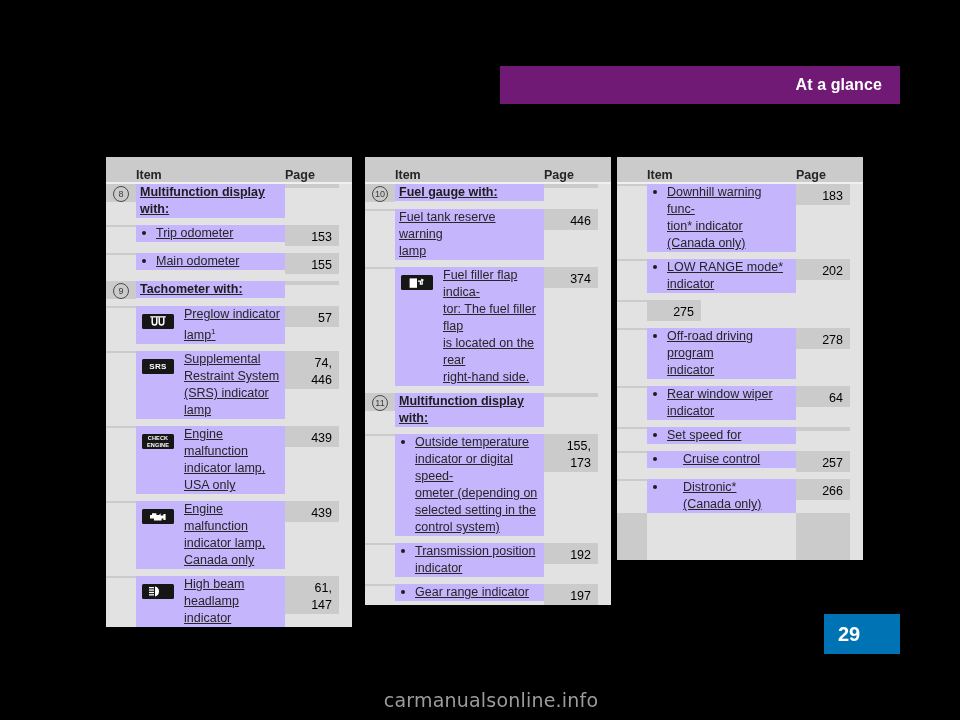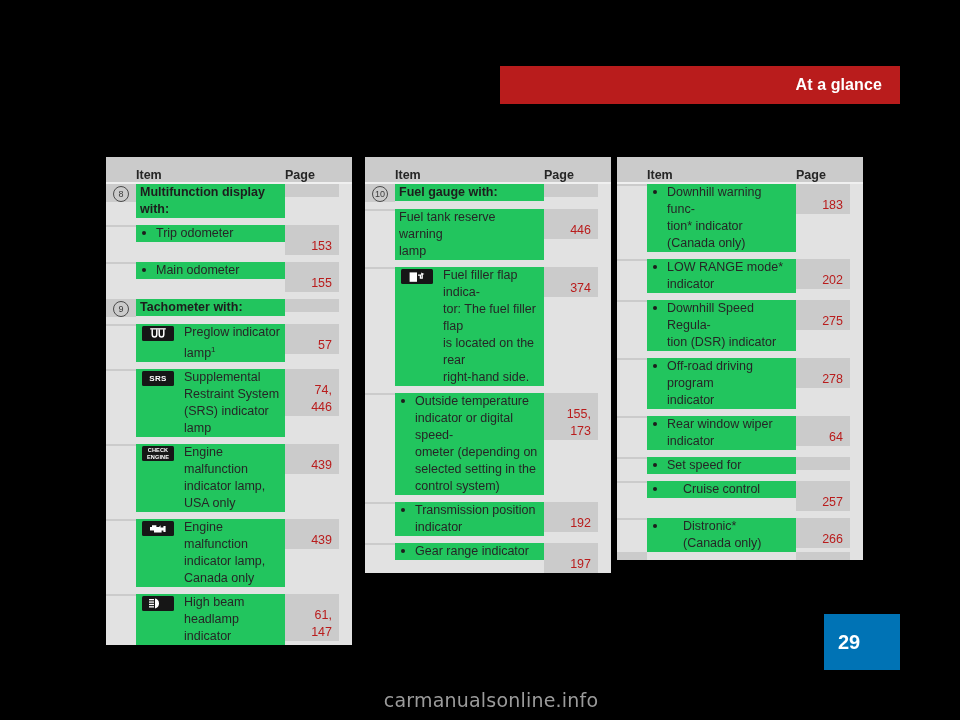--- a/index.html
+++ b/index.html
@@ -18,41 +18,41 @@
     background: #000000;
   }
 
   
   .header-bar {
     position: absolute;
     left: 500px;
     top: 66px;
     width: 400px;
     height: 38px;
-    background: #b91c1c;
+    background: #701a75;
   }
   .header-bar .header-title {
     position: absolute;
     right: 18px;
     top: 50%;
     transform: translateY(-50%);
     color: #ffffff;
     font-size: 16px;
     font-weight: bold;
     letter-spacing: 0.1px;
     white-space: nowrap;
   }
 
   
   .page-badge {
     position: absolute;
     left: 824px;
     top: 614px;
     width: 76px;
-    height: 56px;
+    height: 40px;
     background: #0073b5;
   }
   .page-badge .page-number {
     position: absolute;
     left: 14px;
     top: 50%;
     transform: translateY(-50%);
     color: #ffffff;
     font-size: 20px;
     font-weight: bold;
@@ -141,36 +141,37 @@
   .cell-num {
     width: 30px;
     flex: 0 0 30px;
     background: #cbcbcb;
     display: flex;
     justify-content: center;
     padding-top: 2px;
   }
   .cell-main {
     flex: 1 1 auto;
-    background: #22c55e;
+    background: #c4b5fd;
     padding: 0 4px 0 0;
     position: relative;
+    text-decoration: underline;
   }
   .cell-page {
     width: 54px;
     flex: 0 0 54px;
     background: #cbcbcb;
     text-align: right;
     padding-right: 7px;
     box-sizing: border-box;
     font-size: 12.5px;
     line-height: 17px;
-    color: #b91c1c;
+    color: #000000;
     white-space: pre-line;
-    padding-top: 13px;
+    padding-top: 4px;
   }
   .cell-edge {
     width: 13px;
     flex: 0 0 13px;
     background: #e2e2e2;
   }
 
   .circnum {
     display: inline-block;
     width: 14px;
@@ -210,21 +211,21 @@
 
   .sup { font-size: 8px; vertical-align: super; }
 
   
   .row.gap-top   { padding-top: 7px; }
 
   
   .icon-badge {
     position: absolute;
     left: 6px;
-    top: 2px;
+    top: 8px;
     width: 32px;
     height: 15px;
     background: #161616;
     border-radius: 1.5px;
     display: flex;
     align-items: center;
     justify-content: center;
     overflow: hidden;
   }
   .icon-badge svg { display: block; }
@@ -424,20 +425,31 @@
                 </span>
                 <div class="txt lvl-icon">Fuel filler flap indica-
 tor: The fuel filler flap
 is located on the rear
 right-hand side.</div>
               </div>
               <div class="cell-page">374</div>
               <div class="cell-edge"></div>
             </div>
             <div class="row gap-top">
+              <div class="cell-num">
+                <span class="circnum">11</span>
+              </div>
+              <div class="cell-main">
+                <div class="txt lvl-head bold">Multifunction display
+with:</div>
+              </div>
+              <div class="cell-page"></div>
+              <div class="cell-edge"></div>
+            </div>
+            <div class="row gap-top">
               <div class="cell-num"></div>
               <div class="cell-main">
                 <span class="bullet"></span>
                 <div class="txt lvl-b1">Outside temperature
 indicator or digital speed-
 ometer (depending on
 selected setting in the
 control system)</div>
               </div>
               <div class="cell-page">155,
@@ -497,25 +509,20 @@
               <div class="cell-main">
                 <span class="bullet"></span>
                 <div class="txt lvl-b1">LOW RANGE mode*
 indicator</div>
               </div>
               <div class="cell-page">202</div>
               <div class="cell-edge"></div>
             </div>
             <div class="row gap-top">
               <div class="cell-num"></div>
-              <div class="cell-main">
-                <span class="bullet"></span>
-                <div class="txt lvl-b1">Downhill Speed Regula-
-tion (DSR) indicator</div>
-              </div>
               <div class="cell-page">275</div>
               <div class="cell-edge"></div>
             </div>
             <div class="row gap-top">
               <div class="cell-num"></div>
               <div class="cell-main">
                 <span class="bullet"></span>
                 <div class="txt lvl-b1">Off-road driving program
 indicator</div>
               </div>

